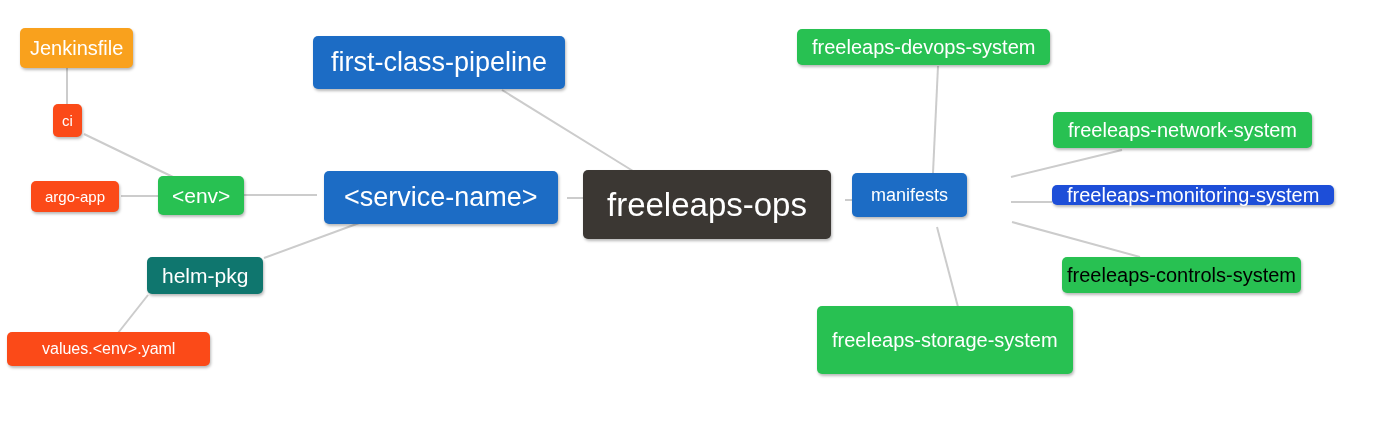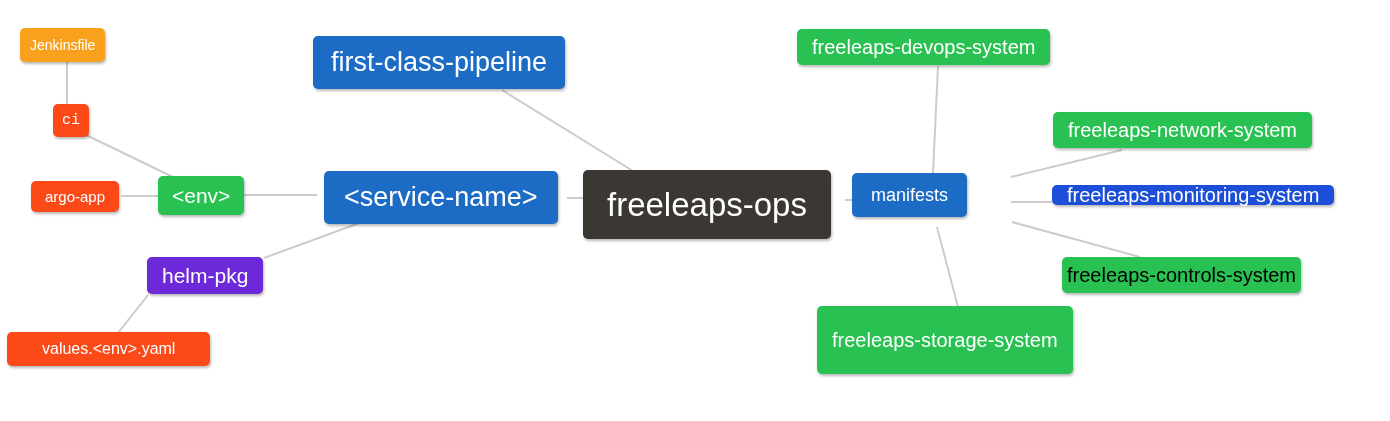--- a/index.html
+++ b/index.html
@@ -28,25 +28,25 @@
       <line x1="502" y1="90" x2="633" y2="171" stroke="#cccccc" stroke-width="2"></line>
       <line x1="567" y1="198" x2="584" y2="198" stroke="#cccccc" stroke-width="2"></line>
       <line x1="845" y1="200" x2="852" y2="200" stroke="#cccccc" stroke-width="2"></line>
       <line x1="933" y1="173" x2="938" y2="66" stroke="#cccccc" stroke-width="2"></line>
       <line x1="1011" y1="177" x2="1122" y2="150" stroke="#cccccc" stroke-width="2"></line>
       <line x1="1011" y1="202" x2="1052" y2="202" stroke="#cccccc" stroke-width="2"></line>
       <line x1="1012" y1="222" x2="1140" y2="257" stroke="#cccccc" stroke-width="2"></line>
       <line x1="937" y1="227" x2="958" y2="307" stroke="#cccccc" stroke-width="2"></line>
     </svg>
   <div id="node-layer">
-      <div class="node" style="left: 20px; top: 28px; font-size: 14px; padding: 10px; background: rgb(249, 161, 29); color: rgb(255, 255, 255);">Jenkinsfile</div>
-      <div class="node" style="left: 53px; top: 104px; font-size: 15px; padding: 9px; background: rgb(251, 74, 24); color: rgb(255, 255, 255); font-family: Liberation Mono, monospace;">ci</div>
+      <div class="node" style="left: 20px; top: 28px; font-size: 20px; padding: 10px; background: rgb(249, 161, 29); color: rgb(255, 255, 255);">Jenkinsfile</div>
+      <div class="node" style="left: 53px; top: 104px; font-size: 15px; padding: 9px; background: rgb(251, 74, 24); color: rgb(255, 255, 255);">ci</div>
       <div class="node" style="left: 31px; top: 181px; font-size: 15px; padding: 8px 14px; background: rgb(251, 74, 24); color: rgb(255, 255, 255);">argo-app</div>
       <div class="node" style="left: 158px; top: 176px; font-size: 21px; padding: 9px 14px; background: rgb(40, 193, 82); color: rgb(255, 255, 255);">&lt;env&gt;</div>
-      <div class="node" style="left: 147px; top: 257px; font-size: 21px; padding: 8px 15px; background: #6d28d9; color: rgb(255, 255, 255);">helm-pkg</div>
+      <div class="node" style="left: 147px; top: 257px; font-size: 21px; padding: 8px 15px; background: #0f766e; color: rgb(255, 255, 255);">helm-pkg</div>
       <div class="node" style="left: 7px; top: 332px; font-size: 16px; padding: 9px 35px; background: rgb(251, 74, 24); color: rgb(255, 255, 255);">values.&lt;env&gt;.yaml</div>
       <div class="node" style="left: 313px; top: 36px; font-size: 27px; padding: 13px 18px; background: rgb(28, 108, 197); color: rgb(255, 255, 255);">first-class-pipeline</div>
       <div class="node" style="left: 324px; top: 171px; font-size: 27px; padding: 13px 20px; background: rgb(28, 108, 197); color: rgb(255, 255, 255);">&lt;service-name&gt;</div>
       <div class="node" style="left: 583px; top: 170px; font-size: 33px; padding: 18px 24px; background: rgb(59, 55, 51); color: rgb(255, 255, 255);">freeleaps-ops</div>
       <div class="node" style="left: 852px; top: 173px; font-size: 18px; padding: 13px 19px; background: rgb(28, 108, 197); color: rgb(255, 255, 255);">manifests</div>
       <div class="node" style="left: 797px; top: 29px; font-size: 20px; padding: 8px 15px; background: rgb(40, 193, 82); color: rgb(255, 255, 255);">freeleaps-devops-system</div>
       <div class="node" style="left: 1053px; top: 112px; font-size: 20px; padding: 8px 15px; background: rgb(40, 193, 82); color: rgb(255, 255, 255);">freeleaps-network-system</div>
       <div class="node" style="left: 1052px; top: 185px; font-size: 20px; padding: 0 15px; background: #1d4ed8; color: rgb(255, 255, 255);">freeleaps-monitoring-system</div>
       <div class="node" style="left: 1062px; top: 257px; font-size: 20px; padding: 8px 5px; background: rgb(40, 193, 82); color: #000000;">freeleaps-controls-system</div>
       <div class="node" style="left: 817px; top: 306px; font-size: 20px; padding: 24px 15px; background: rgb(40, 193, 82); color: rgb(255, 255, 255);">freeleaps-storage-system</div>

